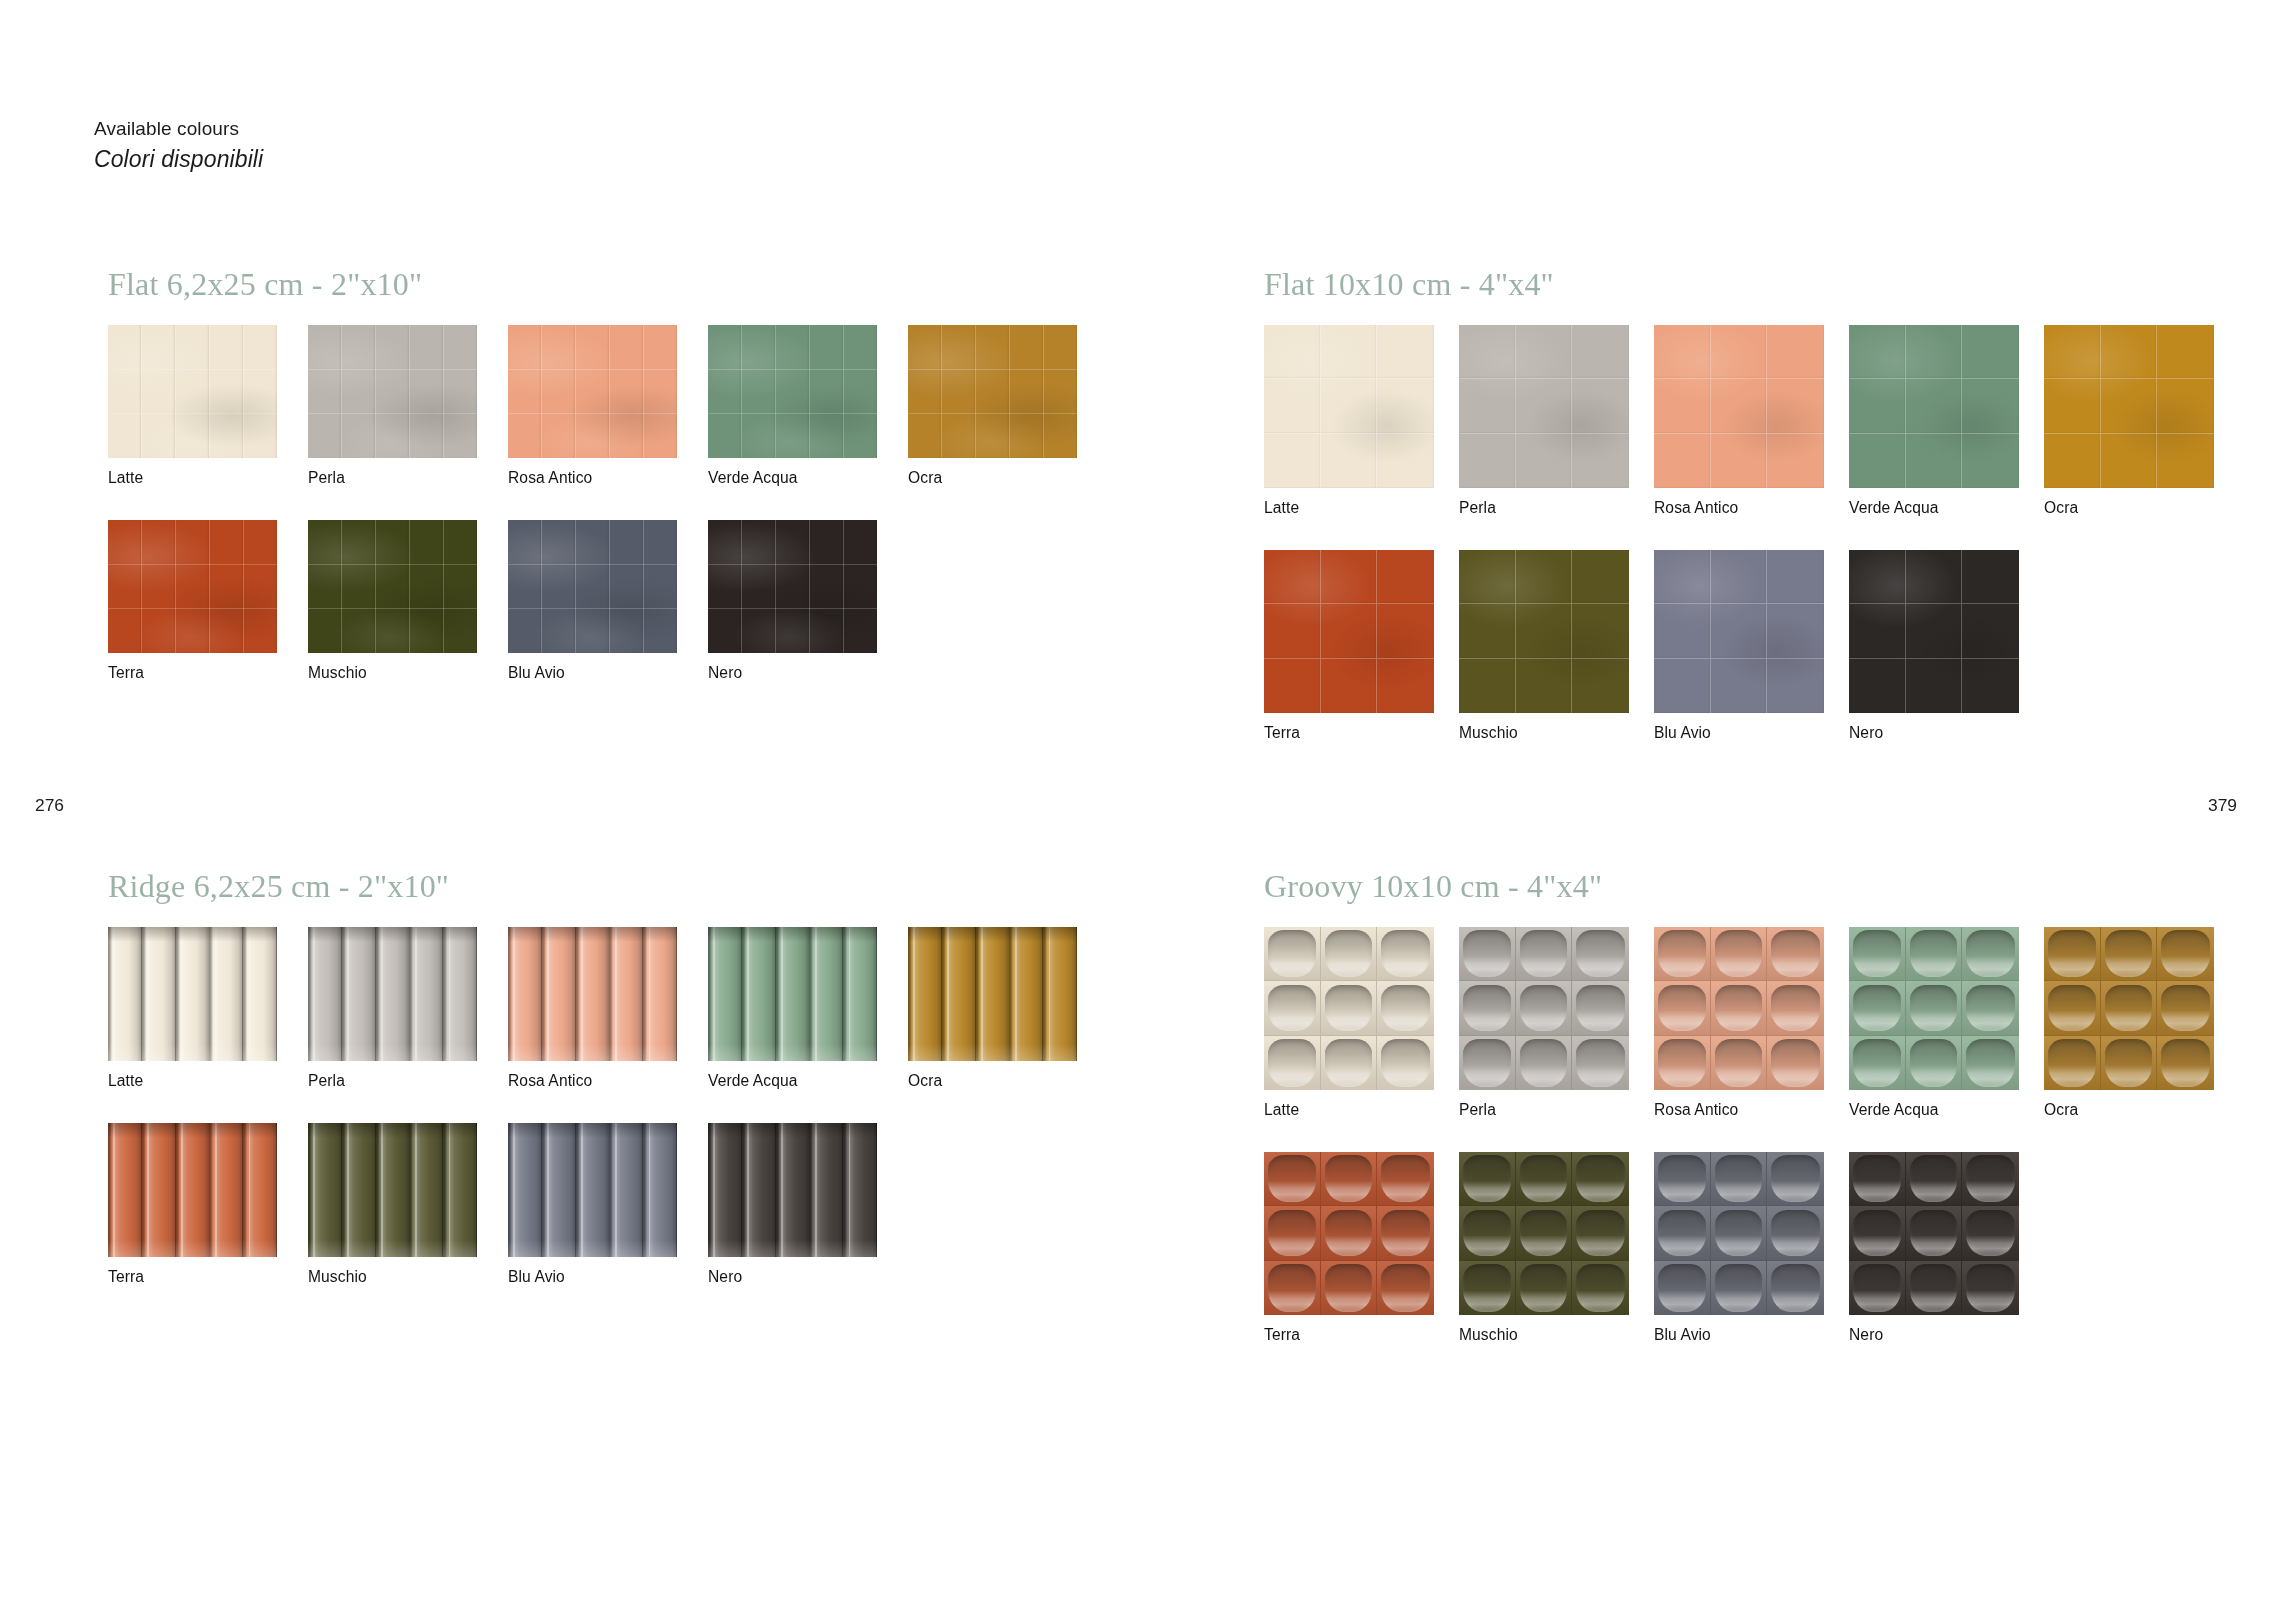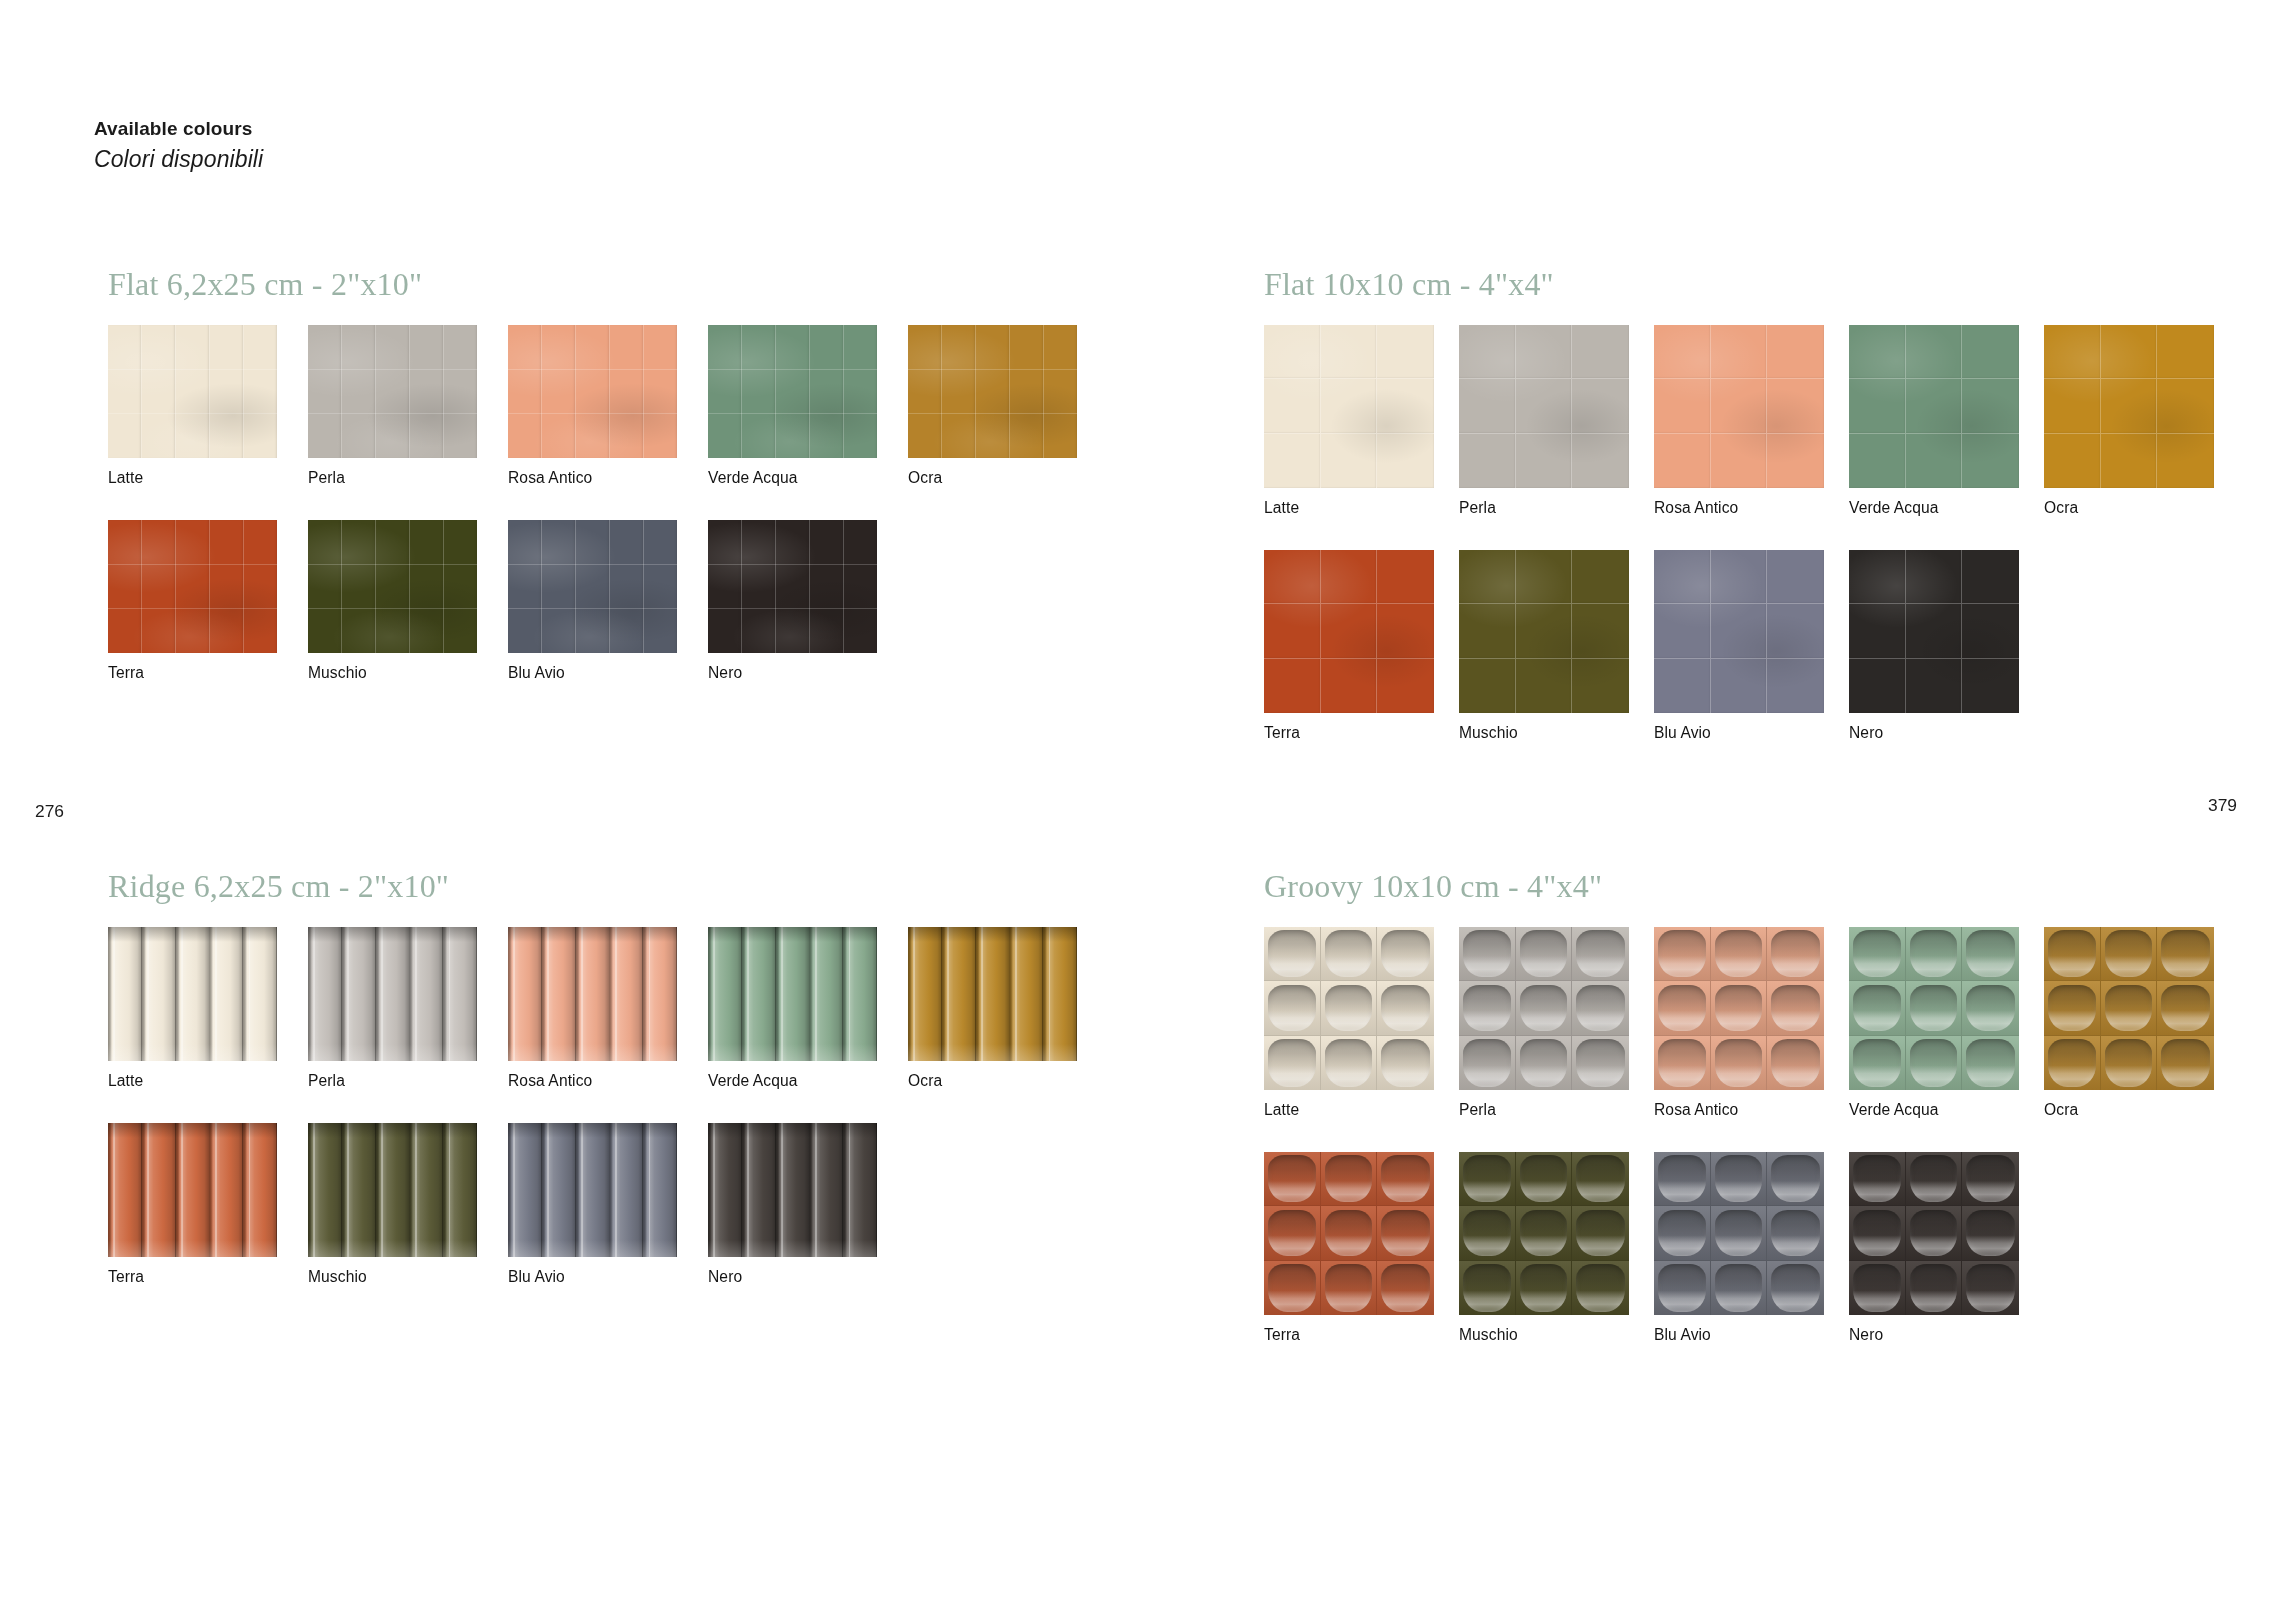--- a/index.html
+++ b/index.html
@@ -8,31 +8,31 @@
     background:#ffffff;
     font-family:"Liberation Sans",sans-serif;
     -webkit-font-smoothing:antialiased;
     position:relative;
     overflow:hidden;
   }
 
   
   .doc-header{position:absolute;left:94px;top:115px;}
   .doc-header .line1{
-    font-size:19px;font-weight:700;color:#1b1b1b;letter-spacing:0.1px;
+    font-size:19px;font-weight:400;color:#1b1b1b;letter-spacing:0.1px;
     line-height:1.45;
   }
   .doc-header .line2{
     font-size:23px;font-style:italic;font-weight:400;color:#1b1b1b;
     letter-spacing:0.1px;line-height:1.45;
   }
 
   
   .folio{position:absolute;font-size:17.4px;color:#1b1b1b;}
-  .folio.left{left:35px;top:795px;margin-top:6px;}
+  .folio.left{left:35px;top:795px;}
   .folio.right{left:2208px;top:795px;}
 
   
   .section{position:absolute;}
   .section-title{
     font-family:"Liberation Serif",serif;
     font-size:32px;
     color:#9bb3a6;
     letter-spacing:0.2px;
     white-space:nowrap;

